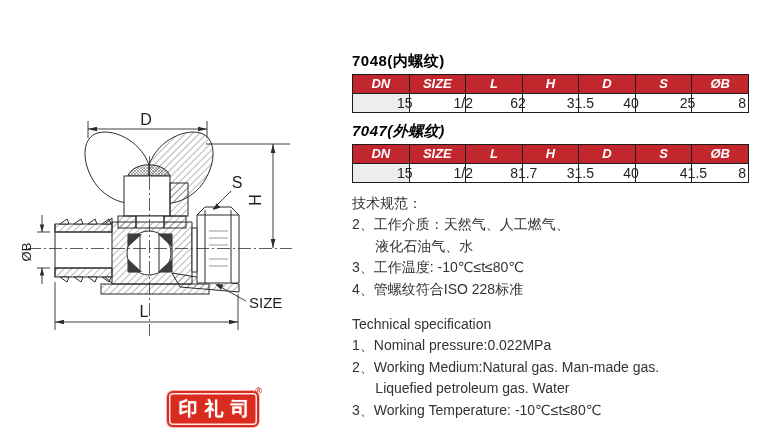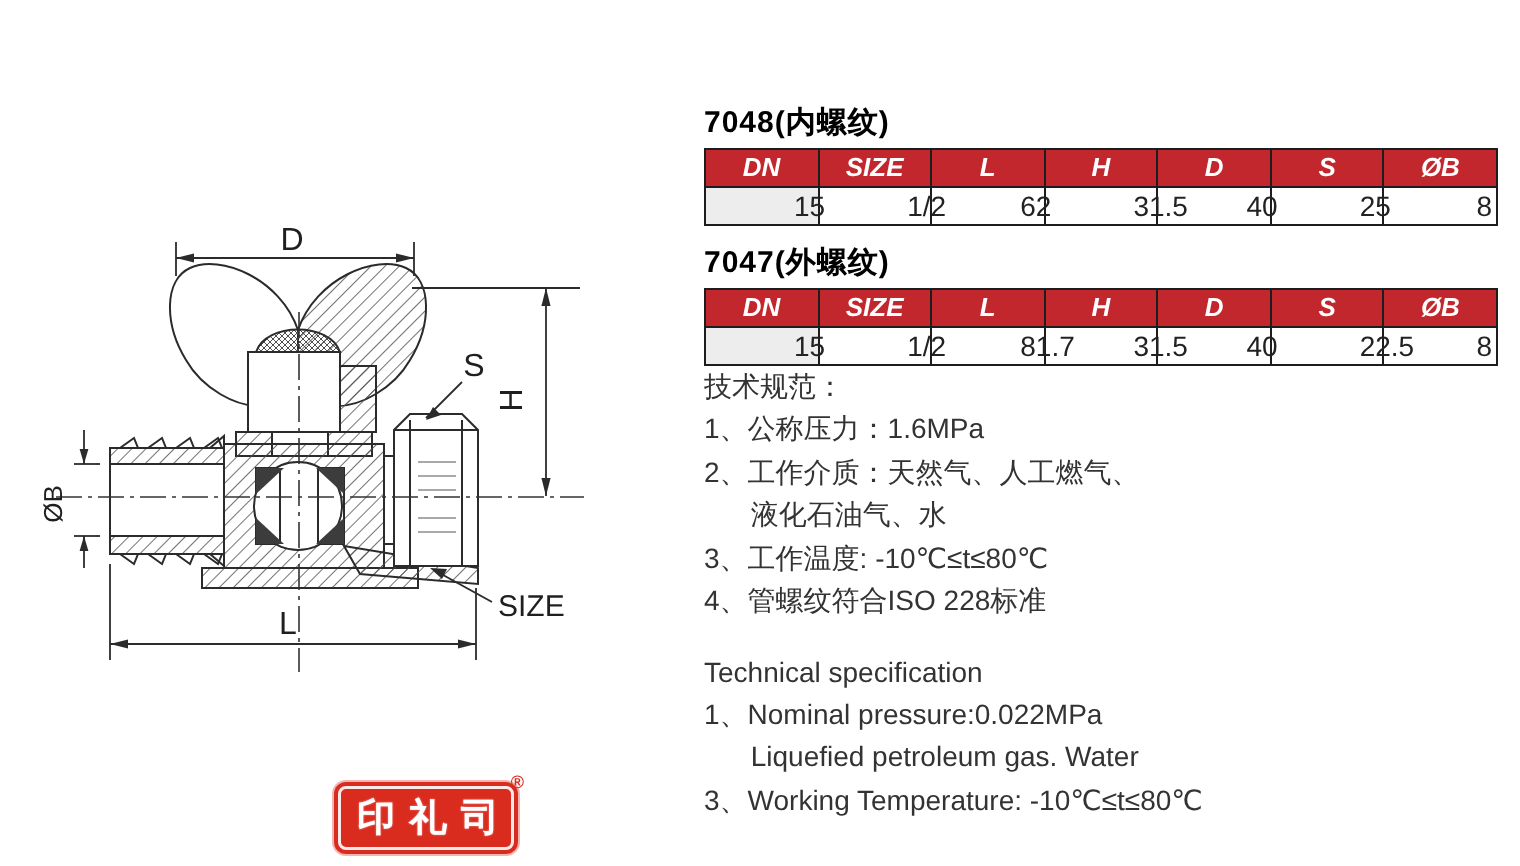--- a/index.html
+++ b/index.html
@@ -21,31 +21,31 @@
     color:#ffffff;font-weight:bold;font-size:19px;letter-spacing:7px;
     padding-left:9px;font-family:"DejaVu Serif","Liberation Serif",serif;
     text-shadow:0 0 1px rgba(255,255,255,.6);
   }
   .stamp-reg{
     position:absolute;top:-5px;right:-3px;color:#da2c1e;font-size:9px;font-weight:bold;
   }
   
   .right-col{position:absolute;left:352px;top:52px;width:397px;}
   .tbl-title{font-size:15px;font-weight:bold;color:#000000;margin:0 0 3px 0;letter-spacing:.5px;}
-  .tbl-title.second{margin-top:9px;}
+  .tbl-title.second{margin-top:9px;font-style:italic;}
   table.spec{border-collapse:collapse;width:397px;table-layout:fixed;}
   table.spec th,table.spec td{
     border:1px solid #1d1d1d;text-align:center;padding:0;height:18px;line-height:18px;
   }
   table.spec th{
     background:#c1272d;color:#ffffff;font-style:italic;font-weight:bold;font-size:13px;
   }
   table.spec td{font-size:14px;color:#222;background:#ffffff;padding-left:44px;}
   table.spec td.shade{background:#ededed;}
-  .spec-block{}
+  .spec-block{margin-top:10px;}
   .spec-heading{font-size:14px;line-height:21px;color:#333;white-space:pre-wrap;}
   .spec-line{font-size:14px;line-height:21.5px;color:#333;white-space:pre-wrap;}
   .spec-block.en{margin-top:14px;}
 </style>
 </head>
 <body>
 
 <svg id="drawing" width="345" height="433" viewBox="0 0 345 433">
   <defs>
     <pattern id="hx" patternUnits="userSpaceOnUse" width="5" height="5" patternTransform="rotate(45)">
@@ -210,36 +210,36 @@
       <th>D</th>
       <th>S</th>
       <th>ØB</th>
     </tr>
     <tr>
       <td class="shade">15</td>
       <td>1/2</td>
       <td>81.7</td>
       <td>31.5</td>
       <td>40</td>
-      <td>22.5</td>
+      <td>41.5</td>
       <td>8</td>
     </tr>
   </tbody>
     </table>
 
   <div class="spec-block cn">
     <div class="spec-heading">技术规范：</div>
-    <div class="spec-line">1、公称压力：1.6MPa</div>
     <div class="spec-line">2、工作介质：天然气、人工燃气、</div>
     <div class="spec-line">      液化石油气、水</div>
     <div class="spec-line">3、工作温度: -10℃≤t≤80℃</div>
     <div class="spec-line">4、管螺纹符合ISO 228标准</div>
   </div>
 
   <div class="spec-block en">
     <div class="spec-heading">Technical specification</div>
     <div class="spec-line">1、Nominal pressure:0.022MPa</div>
+    <div class="spec-line">2、Working Medium:Natural gas. Man-made gas.</div>
     <div class="spec-line">      Liquefied petroleum gas. Water</div>
     <div class="spec-line">3、Working Temperature: -10℃≤t≤80℃</div>
 
   </div>
 
 </div>
 
 </body></html>

